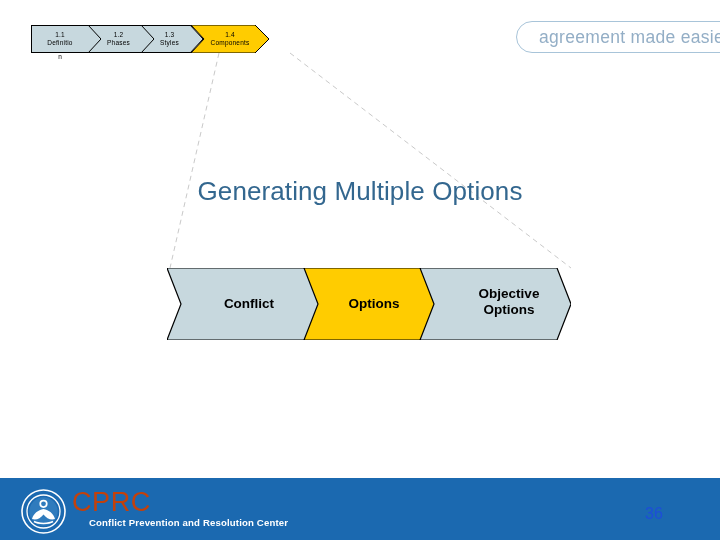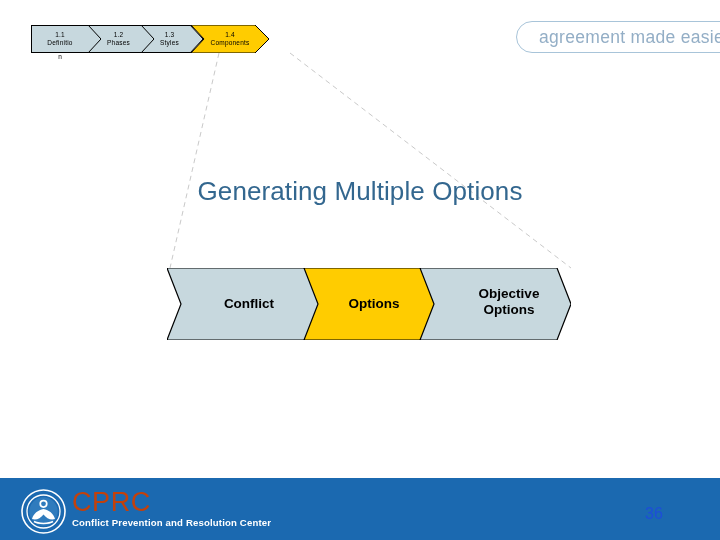--- a/index.html
+++ b/index.html
@@ -190,20 +190,21 @@
     line-height: 27px;
     letter-spacing: .6px;
   }
   #logo-text .tagline {
     font-size: 9.6px;
     font-weight: bold;
     color: #ffffff;
     line-height: 12px;
     padding-top: 1px;
     letter-spacing: .15px;
+    margin-left: 17px;
   }
   #pagenum {
     position: absolute;
     left: 645px;
     top: 505px;
     font-size: 16px;
     color: #1d4ed8;
     z-index: 6;
   }
 </style>

